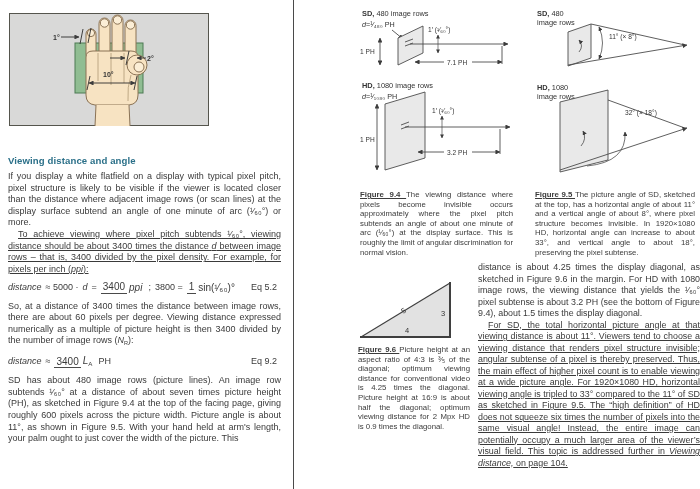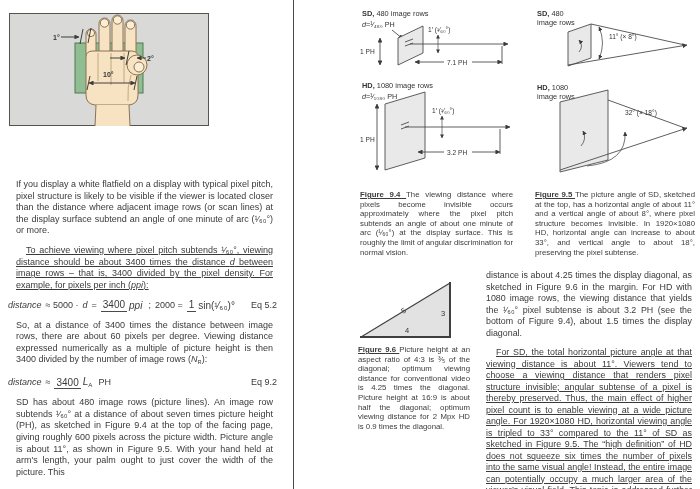--- a/index.html
+++ b/index.html
@@ -8,21 +8,21 @@
   .page{position:absolute;top:0;height:489px;border-radius:19px;}
   #left-page{left:0;width:293px;}
   #right-page{left:293px;width:407px;}
   #divider{position:absolute;left:293px;top:0;width:1px;height:489px;background:#4a4a4a;}
   .abs{position:absolute;}
   .it{font-style:italic;}
   .bd{font-weight:bold;text-decoration:underline;}
   .sb{font-size:0.62em;vertical-align:-0.28em;}
   h2.section{margin:0;font-size:9.6px;font-weight:bold;color:#2b7089;letter-spacing:0.1px;}
   .flow{font-size:9px;line-height:11.6px;text-align:justify;}
-  .flow p{margin:8px;}
+  .flow p{margin:0;}
   .flow p.ind{text-indent:10px;text-decoration:underline;}
   .eq{display:flex;align-items:center;gap:4px;font-size:9px;color:#3a3a3a;margin:6px 0 7px 0;text-align:center;}
   .frac{display:inline-flex;flex-direction:row;align-items:center;line-height:1.12;font-size:10px;}
   .frac .fn{padding:0 2px;border-bottom:1px solid #4a4a4a;}
   .frac .fd{padding:0 2px;}
   .eqlabel{margin-left:auto;padding-right:4px;}
   .caption{font-size:7.8px;line-height:9.6px;text-align:justify;color:#3b3b3b;}
   svg text{fill:#333333;font-family:"Liberation Sans","DejaVu Sans",sans-serif;}
   .figsvg{position:absolute;}
 </style>
@@ -69,36 +69,37 @@
         <line x1="120" y1="38" x2="117" y2="52"></line>
         <line x1="80" y1="70" x2="126" y2="70" marker-start="url(#ar)" marker-end="url(#ar)"></line>
         <line x1="81" y1="63" x2="78" y2="77"></line>
         <line x1="128" y1="63" x2="125" y2="77"></line>
       </g>
       <text x="44" y="27" font-size="7" font-weight="bold">1°</text>
       <text x="138" y="48" font-size="7" font-weight="bold">2°</text>
       <text x="94" y="64" font-size="7" font-weight="bold">10°</text>
     </svg>
 
+    <h2 class="section abs" style="left:8px;top:155px">Viewing distance and angle</h2>
 
     <div class="flow abs" style="left:8px;top:171px;width:273px">
       <p><span class="">If you display a white flatfield on a display with typical pixel pitch, pixel structure is likely to be visible if the viewer is located closer than the distance where adjacent image rows (or scan lines) at the display surface subtend an angle of one minute of arc (¹⁄₆₀°) or more.</span></p>
       <p class="ind"><span class="">To achieve viewing where pixel pitch subtends ¹⁄₆₀°, viewing distance should be about 3400 times the distance </span><span class="it">d</span><span class=""> between image rows – that is, 3400 divided by the pixel density. For example, for pixels per inch (</span><span class="it">ppi</span><span class="">):</span></p>
 
       <div class="eq">
         <span class="it">distance</span>
         <span>≈ 5000 ·</span>
         <span class="it">d</span>
         <span>=</span>
         <span class="frac">
           <span class="fn">3400</span>
           <span class="fd it">ppi</span>
         </span>
         <span>;</span>
-        <span>2000 =</span>
+        <span>3800 =</span>
         <span class="frac">
           <span class="fn">1</span>
           <span class="fd">sin(¹⁄₆₀)°</span>
         </span>
         <span class="eqlabel">Eq 5.2</span>
       </div>
 
       <p><span class="">So, at a distance of 3400 times the distance between image rows, there are about 60 pixels per degree. Viewing distance expressed numerically as a multiple of picture height is then 3400 divided by the number of image rows (</span><span class="it">N</span><span class="sb">R</span><span class="">):</span></p>
 
       <div class="eq">

